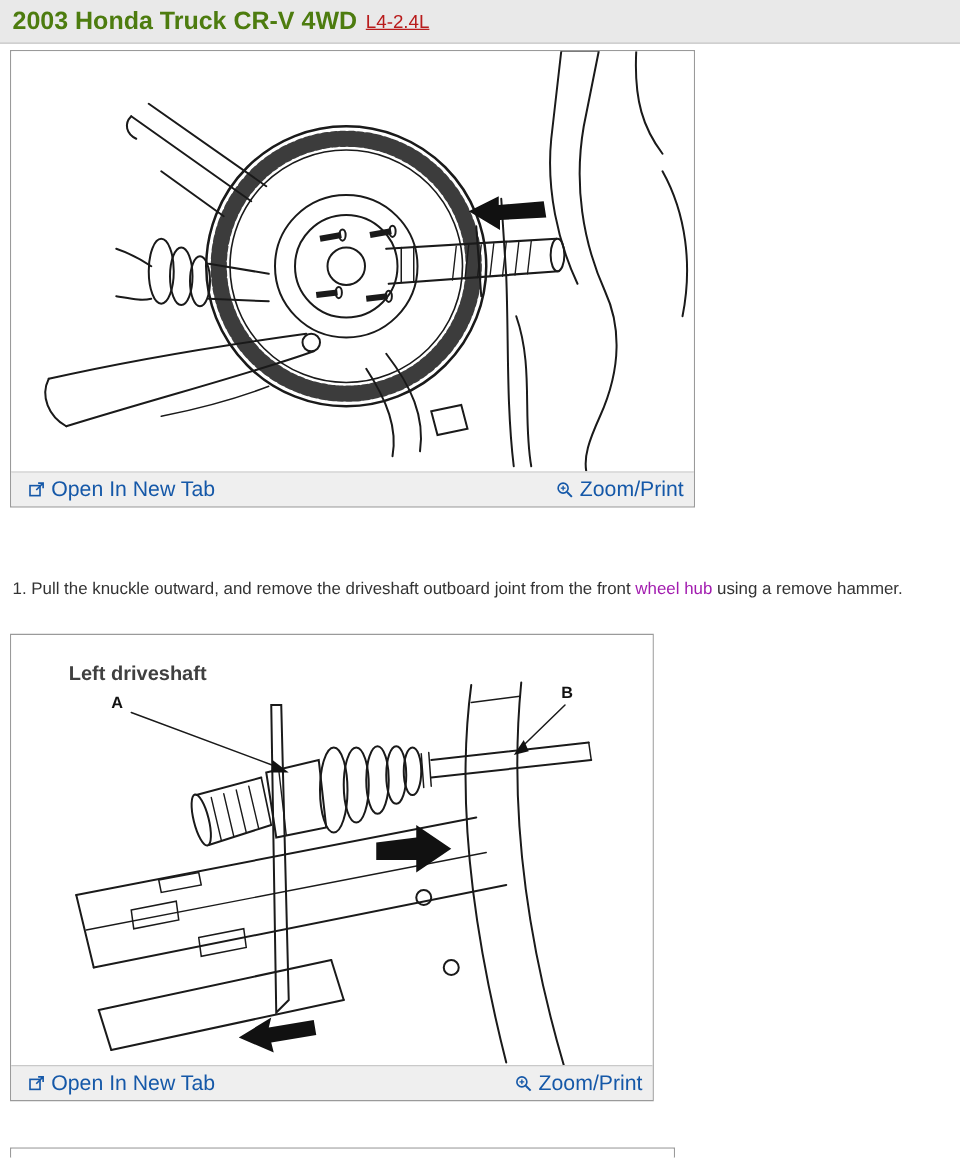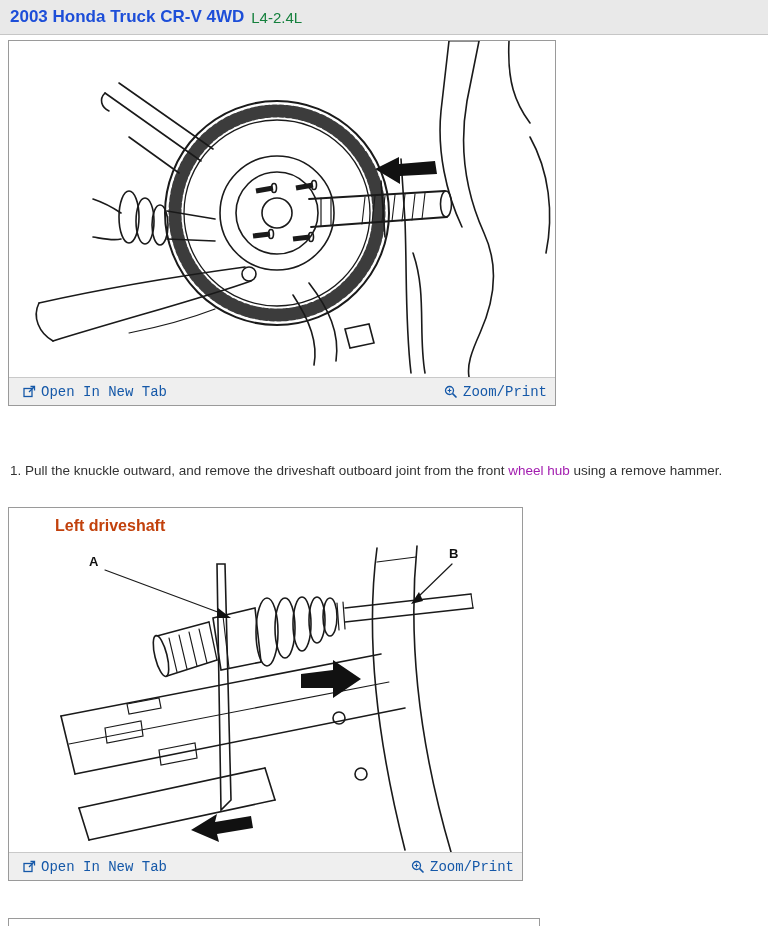--- a/index.html
+++ b/index.html
@@ -8,54 +8,54 @@
     background:#ffffff;
     font-family:"Liberation Sans", sans-serif;
     -webkit-font-smoothing:antialiased;
   }
   
   .page-header{
     position:absolute;top:0;left:0;width:768px;height:35px;
     background:#e9e9e9;border-bottom:1px solid #c6c6c6;
     display:flex;align-items:center;padding-left:10px;box-sizing:border-box;
   }
-  .page-header .model{font-size:17px;font-weight:bold;color:#1d4ed8;}
-  .page-header .engine{font-size:15px;color:#15803d;margin-left:7px;}
+  .page-header .model{font-size:20px;font-weight:bold;color:#4d7c0f;}
+  .page-header .engine{font-size:15px;color:#b91c1c;margin-left:7px;text-decoration:underline;}
 
   
   .figure{
     position:absolute;background:#fff;border:1px solid #9a9a9a;
     box-sizing:border-box;display:flex;flex-direction:column;
   }
   .fig-img{flex:1;position:relative;overflow:hidden;background:#fff;}
   .fig-footer{
     height:28px;background:#efefef;border-top:1px solid #c9c9c9;
     display:flex;align-items:center;justify-content:space-between;
     padding:0 8px 0 14px;flex:0 0 28px;box-sizing:border-box;
   }
   .link{
-    color:#1558a8;font-size:14px;text-decoration:none;cursor:pointer;
-    display:inline-flex;align-items:center;gap:5px;white-space:nowrap;font-family:Liberation Mono, monospace;
+    color:#1558a8;font-size:17px;text-decoration:none;cursor:pointer;
+    display:inline-flex;align-items:center;gap:5px;white-space:nowrap;
   }
   .link svg{display:block;}
 
   #figure-hub{left:8px;top:40px;width:548px;height:366px;}
   #figure-driveshaft{left:8px;top:507px;width:515px;height:374px;}
   #figure-partial{left:8px;top:918px;width:532px;height:40px;}
 
   
   .step-text{
     position:absolute;left:10px;top:448px;width:752px;
     font-size:13.5px;line-height:18px;color:#333;
   }
   .step-text a{color:#a21caf;text-decoration:none;cursor:pointer;}
 
   
   .fig-caption{
-    position:absolute;left:46px;top:9px;font-size:16px;font-weight:bold;color:#c2410c;
+    position:absolute;left:46px;top:23px;font-size:16px;font-weight:bold;color:#404040;
   }
   .part-label{
     position:absolute;font-size:13px;font-weight:bold;color:#111;
   }
   .label-a{left:80px;top:46px;}
   .label-b{left:440px;top:38px;}
 </style>
 </head>
 <body>
 

